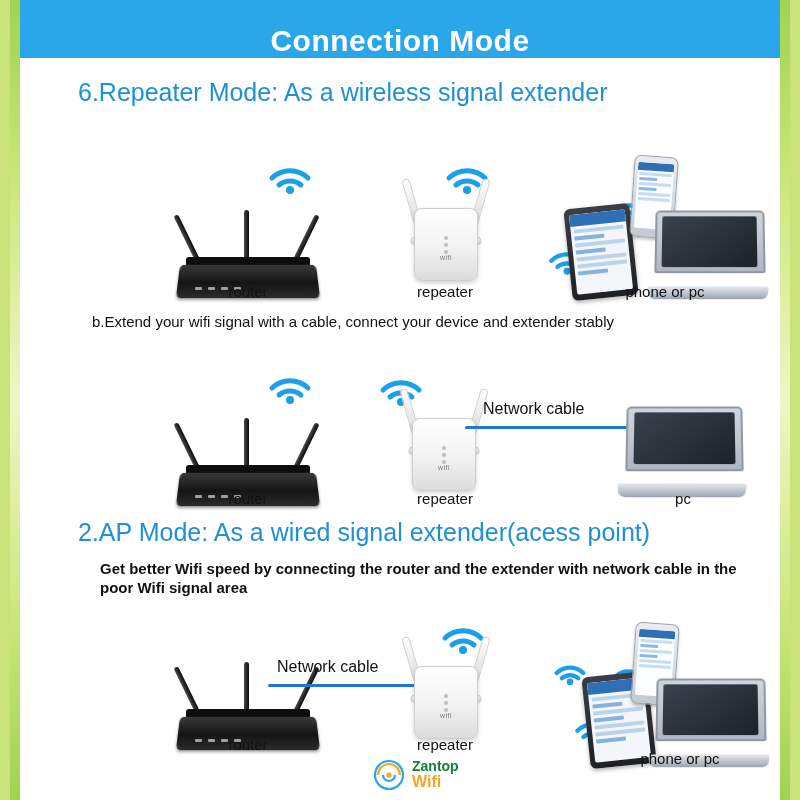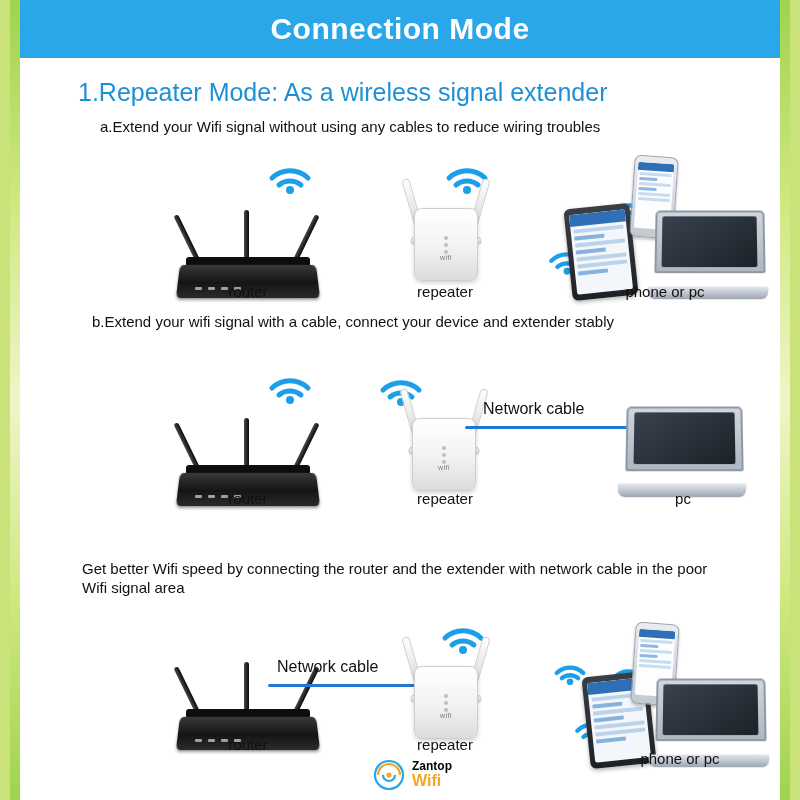--- a/index.html
+++ b/index.html
@@ -22,21 +22,21 @@
   .edge{
     position:absolute;top:0;bottom:0;width:10px;
     background:linear-gradient(to bottom,#9fd34f 0%,#cfe87f 25%,#eef6c8 50%,#cfe87f 75%,#9fd34f 100%);
   }
   .edge.left{left:0;}
   .edge.right{right:0;}
 
   .title-bar{
     position:absolute;left:10px;right:10px;top:0;height:58px;
     background:#2aa7e8;
-    display:flex;align-items:center;justify-content:center;
+    display:flex;align-items:flex-end;justify-content:center;
   }
   .title-bar .title{
     color:#ffffff;font-size:30px;font-weight:bold;letter-spacing:.5px;
   }
 
   .content{position:absolute;left:10px;right:10px;top:58px;bottom:0;}
 
   .heading{
     color:#1f8fd6;font-size:25px;font-weight:normal;
     position:absolute;white-space:nowrap;
@@ -155,38 +155,37 @@
   .phone .scr .bar{height:12%;background:#2f6fb5;}
   .phone .scr .rows{padding:2px;display:flex;flex-direction:column;gap:2px;}
   .phone .scr .rows i{display:block;height:3px;background:#c7dcf0;border-radius:1px;}
   .phone .scr .rows i.s{width:55%;background:#8fb8e0;}
 
   
   .watermark{
     position:absolute;display:flex;align-items:center;gap:6px;
   }
   .watermark .mark-text{line-height:1.05;}
-  .watermark .mark-text .l1{color:#000000;font-size:12px;font-weight:bold;}
+  .watermark .mark-text .l1{color:#15803d;font-size:14px;font-weight:bold;}
   .watermark .mark-text .l2{color:#f5a623;font-size:16px;font-weight:bold;}
 </style>
 </head>
 <body>
 
 <div class="page">
   <div class="edge left"></div>
   <div class="edge right"></div>
 
   <div class="title-bar">
     <div class="title">Connection Mode</div>
   </div>
 
   <div class="content">
 
-    <div class="heading" style="left:58px;top:20px;">1.Repeater Mode: As a wireless signal extender</div>
-    <div class="sub" style="left:80px;top:60px;">a.Extend your Wifi signal without using any cables to reduce wiring troubles</div>
+    <div class="heading" style="left:58px;top:20px;">6.Repeater Mode: As a wireless signal extender</div>
 
     <div class="wifi" style="left:247px;top:100px;">
       <svg width="46" height="36" viewBox="0 0 46 36">
         <g fill="none" stroke="#1b9fe8" stroke-width="5" stroke-linecap="round">
           <path d="M5 20 A26 26 0 0 1 41 20"></path>
           <path d="M12 27 A17 17 0 0 1 34 27"></path>
         </g>
         <circle cx="23" cy="32" r="4" fill="#1b9fe8"></circle>
       </svg>
     </div>
@@ -358,21 +357,22 @@
     <div class="netcable-line" style="left:445px;top:368px;width:175px;"></div>
 
     <div class="laptop" style="left:598px;top:348px;width:128px;height:92px;">
       <div class="lid">
           <div class="screen"></div>
         </div>
       <div class="base"></div>
     </div>
     <div class="caption" style="left:588px;top:432px;width:150px;">pc</div>
 
-    <div class="sub wrap" style="left:62px;top:502px;">Get better Wifi speed by connecting the router and the extender with network cable in the poor Wifi signal area</div>
+    <div class="heading" style="left:58px;top:460px;">2.AP Mode: As a wired signal extender(acess point)</div>
+    <div class="sub wrap" style="left:80px;top:502px;font-weight:bold;">Get better Wifi speed by connecting the router and the extender with network cable in the poor Wifi signal area</div>
 
     <div class="router" style="left:158px;top:592px;width:140px;height:100px;">
       <div class="ant" style="left:18px;bottom:36%;transform:rotate(-26deg);"></div>
       <div class="ant" style="left:66px;bottom:36%;"></div>
       <div class="ant" style="left:114px;bottom:36%;transform:rotate(26deg);"></div>
       <div class="top"></div>
       <div class="body"></div>
       <div class="leds">
           <i></i>
           <i></i>

